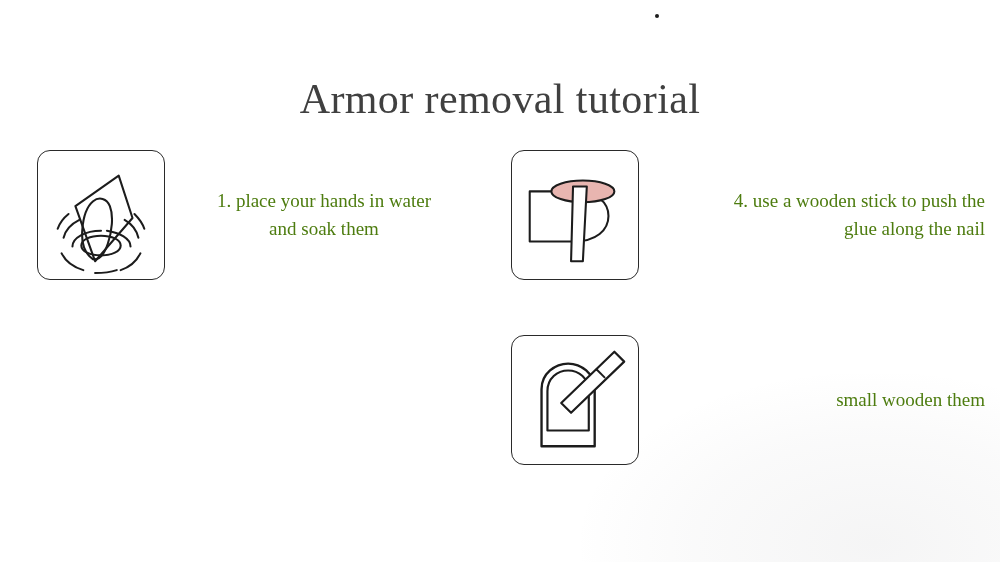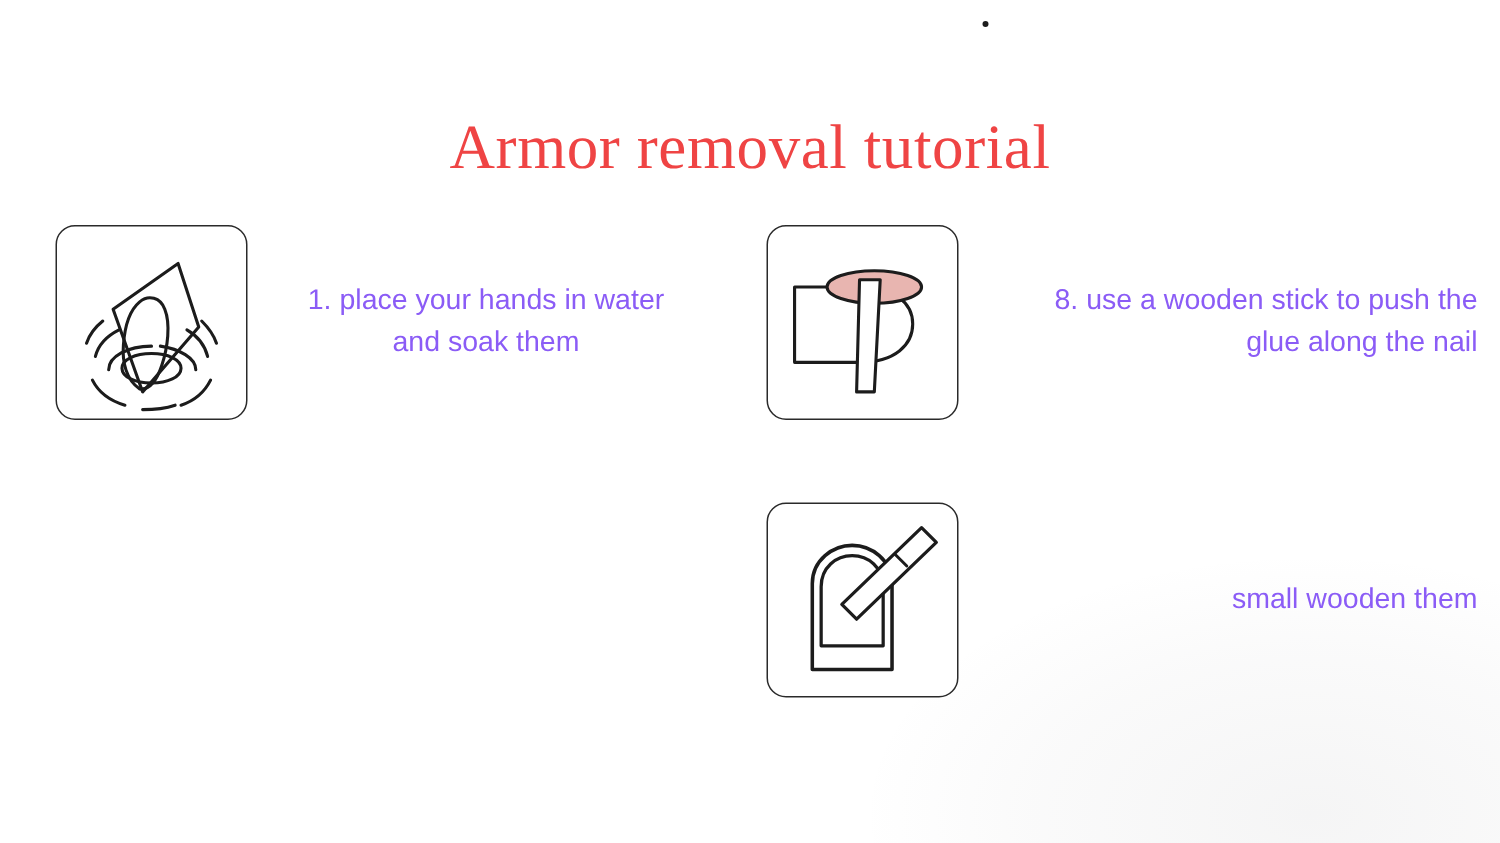--- a/index.html
+++ b/index.html
@@ -38,21 +38,21 @@
 
   .page-title {
     position: absolute;
     left: 0;
     right: 0;
     top: 48px;
     text-align: center;
     font-family: "Liberation Serif", serif;
     font-size: 42px;
     font-weight: 400;
-    color: #ef4444;
+    color: #404040;
     letter-spacing: 0.4px;
     line-height: 1.1;
   }
 
   .steps {
     position: absolute;
     left: 0;
     top: 150px;
     width: 1000px;
   }
@@ -83,22 +83,23 @@
     box-sizing: border-box;
     display: block;
     position: relative;
   }
   .icon-box svg { display: block; width: 100%; height: 100%; }
 
   .step-caption {
     flex: 1 1 auto;
     font-size: 19px;
     line-height: 1.45;
-    color: #8b5cf6;
+    color: #4d7c0f;
     font-weight: 400;
+    font-family: Liberation Serif, serif;
   }
   .cap-1 { text-align: center;  padding-left: 20px; padding-right: 4px; }
   .cap-2 { text-align: right;   padding-left: 18px; padding-right: 6px; }
   .cap-3 { text-align: center;  padding-left: 18px; padding-right: 4px; }
   .cap-4 { text-align: right;   padding-left: 18px; padding-right: 6px; }
 
   
   .step { height: 130px; }
   .step-3 .step-caption, .step-1 .step-caption,
   .step-2 .step-caption, .step-4 .step-caption { align-self: center; }
@@ -152,21 +153,21 @@
           <path d="M18 41 L70 41 L70 92 L18 92 Z" fill="#ffffff" stroke="#1c1c1c" stroke-width="2.1" stroke-linejoin="round"></path>
 
           <path d="M62 41 C86 41 98 52 98 66 C98 80 86 92 62 92 Z" fill="#ffffff" stroke="#1c1c1c" stroke-width="2.1" stroke-linejoin="round"></path>
 
           <ellipse cx="72" cy="41" rx="32" ry="11" fill="#e8b5b0" stroke="#1c1c1c" stroke-width="2.1"></ellipse>
 
           <path d="M62 36 L76 36 L72 112 L60 112 Z" fill="#ffffff" stroke="#1c1c1c" stroke-width="2.1" stroke-linejoin="round"></path>
         </svg>
       </div>
       <div class="step-caption cap-2">
-        <div>8. use a wooden stick to push the</div>
+        <div>4. use a wooden stick to push the</div>
         <div>glue along the nail</div>
       </div>
     </div>
 
   </div>
 
   <div class="row">
 
 
     <div class="step step-4">

